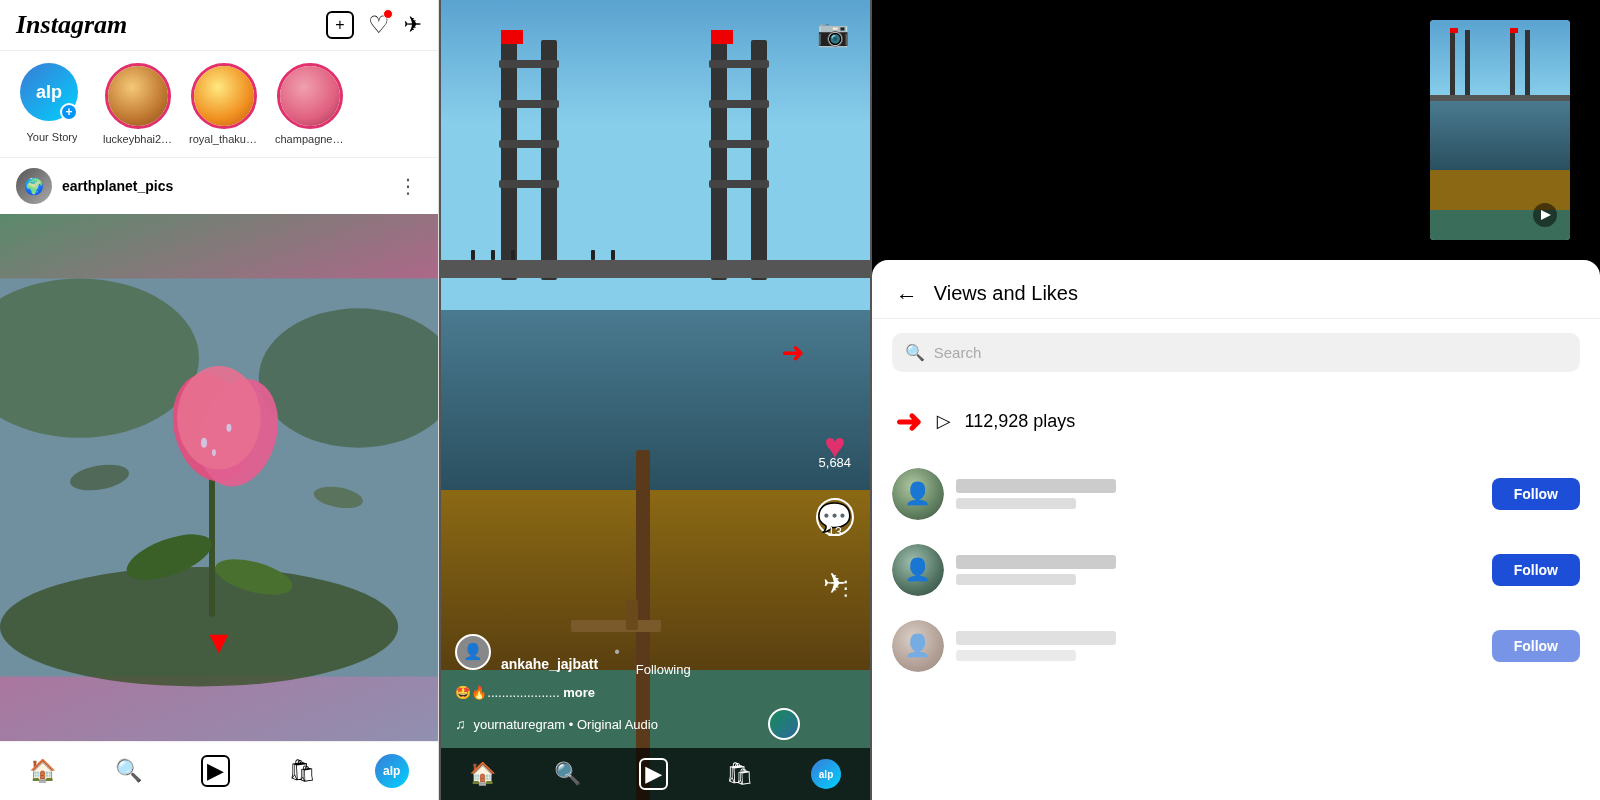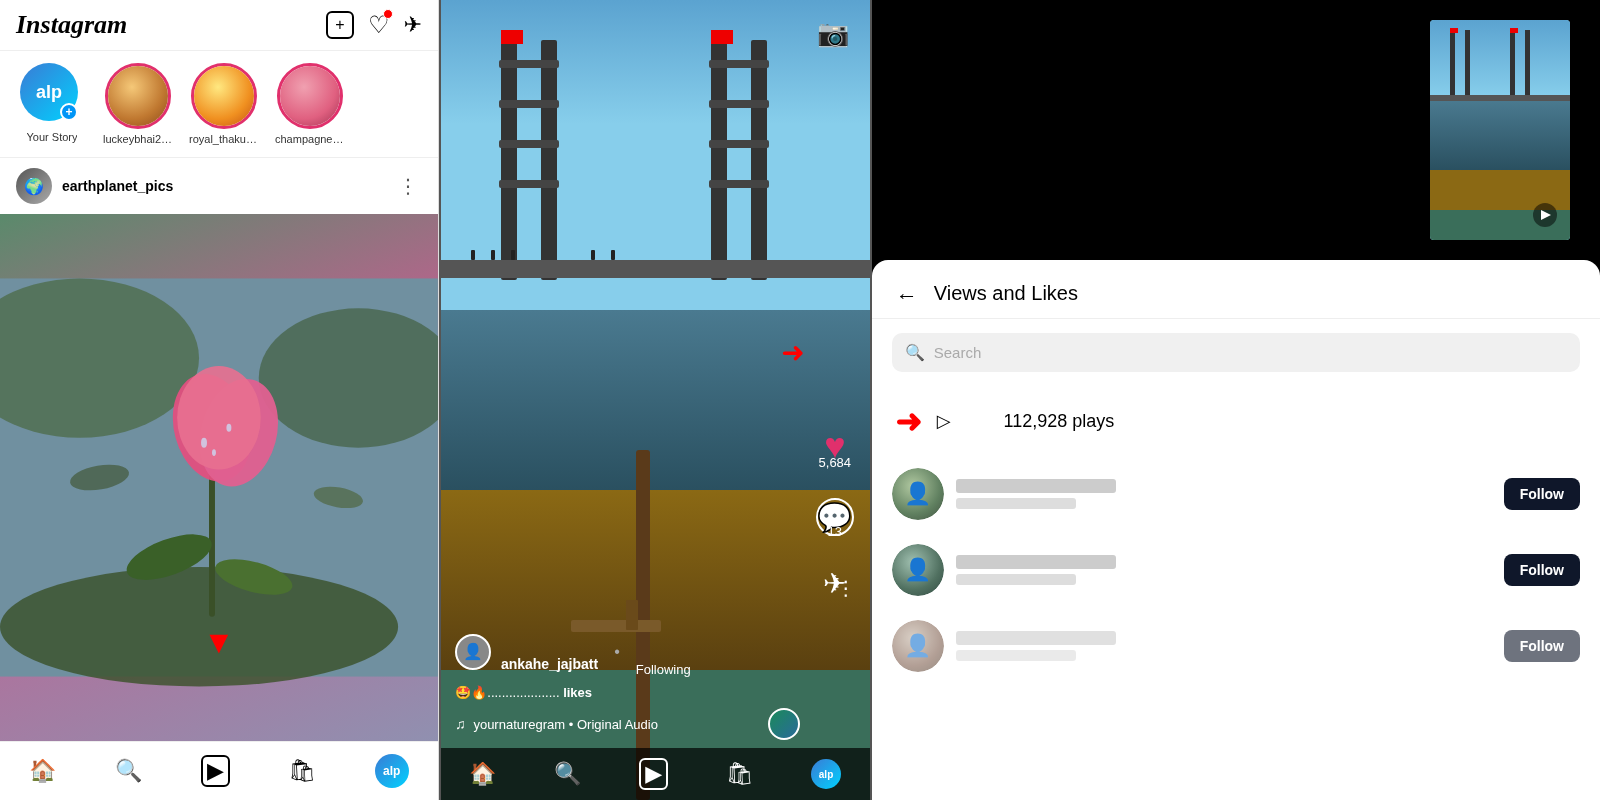--- a/index.html
+++ b/index.html
@@ -450,21 +450,20 @@
 
     .play-icon {
       font-size: 18px;
       color: #000;
     }
 
     .plays-count {
       font-size: 18px;
       color: #000;
       font-weight: 500;
-      margin-left: 39px;
     }
 
     
     .liked-by-header {
       display: flex;
       align-items: center;
       justify-content: space-between;
       padding: 8px 24px 12px;
     }
 
@@ -519,25 +518,25 @@
     .user-list-sub {
       font-size: 12px;
       color: #ccc;
       background: #ddd;
       border-radius: 3px;
       height: 11px;
       width: 120px;
     }
 
     .follow-btn {
-      background: #0f172a;
+      background: #1d4ed8;
       color: #fff;
       border: none;
       border-radius: 8px;
-      padding: 8px 16px;
+      padding: 8px 22px;
       font-size: 14px;
       font-weight: 600;
       cursor: pointer;
     }
 
     
     .flower-scene {
       width: 100%;
       height: 100%;
       position: absolute;
@@ -777,21 +776,21 @@
     <div class="reel-user-row">
       <div class="reel-user-avatar" style="background:#888;">
         <span style="font-size:16px;">👤</span>
       </div>
       <span class="reel-username">ankahe_jajbatt</span>
       <span style="color:#aaa; margin:0 6px;">•</span>
       <span class="reel-following">Following</span>
     </div>
     <div class="reel-caption">
       <span>🤩🔥....................</span>
-      <span style="font-weight:600;">likes</span>
+      <span style="font-weight:600;">more</span>
     </div>
     <div class="reel-audio-row">
       <span class="reel-audio-icon">♫</span>
       <span class="reel-audio-text">yournaturegram • Original Audio</span>
       <div class="reel-audio-avatar"></div>
     </div>
   </div>
 
   <div class="reel-bottom-nav">
     <span class="reel-nav-icon">🏠</span>

